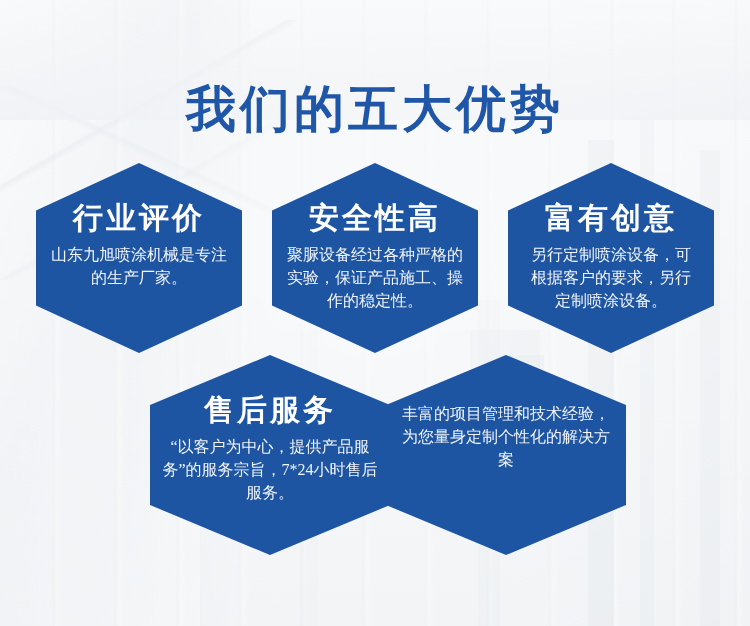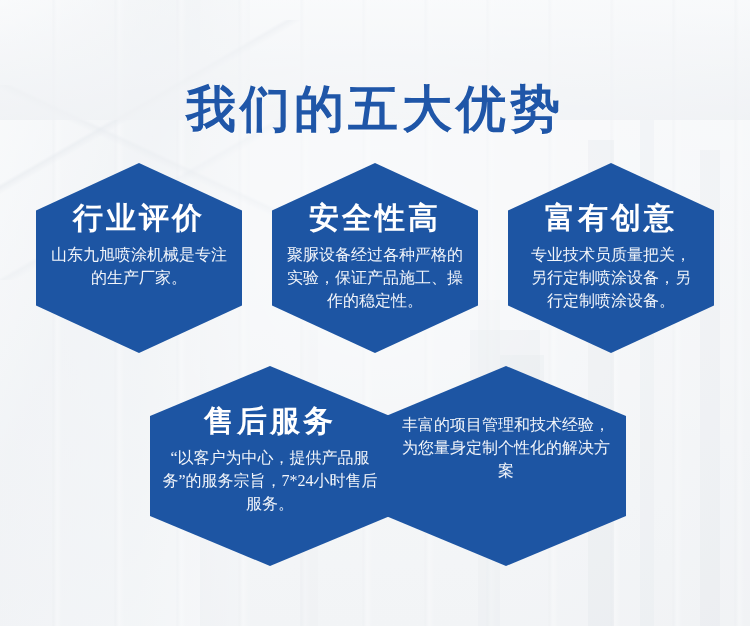--- a/index.html
+++ b/index.html
@@ -147,21 +147,21 @@
   }
 
   
   .hex-r1 { width: 206px; height: 190px; top: 163px; }
   .hex-r1 .hex-inner { top: 38px; padding: 0 12px; }
   #hex-1 { left: 36px; }
   #hex-2 { left: 272px; }
   #hex-3 { left: 508px; }
 
   
-  .hex-r2 { width: 240px; height: 200px; top: 366px; }
+  .hex-r2 { width: 240px; height: 200px; top: 355px; }
   .hex-r2 .hex-inner { top: 38px; padding: 0 10px; }
   #hex-4 { left: 150px; }
   #hex-5 { left: 386px; }
 
   #hex-2 .hex-inner { padding: 0 8px; }
   #hex-3 .hex-inner { padding: 0 20px; }
   #hex-4 .hex-inner { padding: 0 6px; }
   #hex-5 .hex-inner { padding: 0 12px; }
 </style>
 </head>
@@ -201,21 +201,21 @@
   <div class="hex hex-r1" id="hex-2">
     <div class="hex-inner">
       <p class="hex-title">安全性高</p>
       <p class="hex-body">聚脲设备经过各种严格的实验，保证产品施工、操作的稳定性。</p>
     </div>
   </div>
 
   <div class="hex hex-r1" id="hex-3">
     <div class="hex-inner">
       <p class="hex-title">富有创意</p>
-      <p class="hex-body">专业技术员质量把关，另行定制喷涂设备，另行定制喷涂设备。</p>
+      <p class="hex-body">另行定制喷涂设备，可根据客户的要求，另行定制喷涂设备。</p>
     </div>
   </div>
 
   <div class="hex hex-r2" id="hex-4">
     <div class="hex-inner">
       <p class="hex-title">售后服务</p>
       <p class="hex-body">“以客户为中心，提供产品服务”的服务宗旨，7*24小时售后服务。</p>
     </div>
   </div>
 

